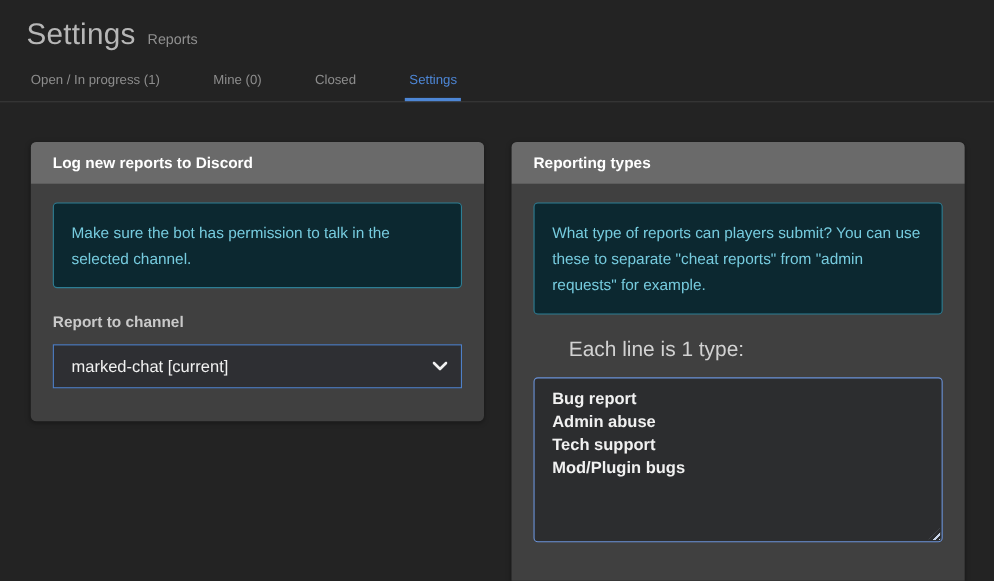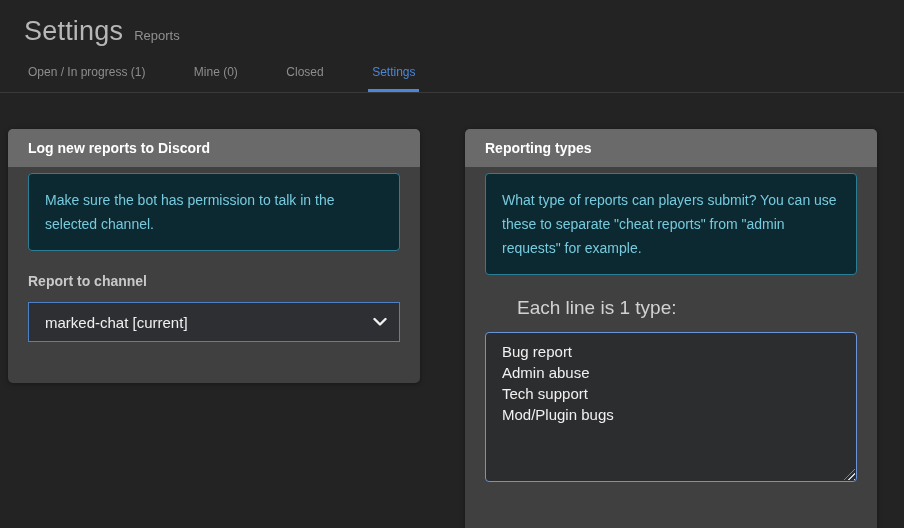--- a/index.html
+++ b/index.html
@@ -41,33 +41,33 @@
 
   
   .card {
     position: absolute;
     width: 412px;
     background: #404040;
     border-radius: 5px;
     box-shadow: 0 1px 5px rgba(0,0,0,0.35);
     overflow: hidden;
   }
-  .card-left  { left: 8px;  top: 129px; height: 254px; }
+  .card-left  { left: 28px;  top: 129px; height: 254px; }
   .card-right { left: 465px; top: 129px; height: 448px; }
 
   .card-header {
     height: 38px;
     line-height: 38px;
     background: #6a6a6a;
     color: #ffffff;
     font-size: 14px;
     font-weight: 600;
     padding: 0 20px;
   }
-  .card-body { padding: 6px 20px 0 20px; }
+  .card-body { padding: 17px 20px 0 20px; }
 
   .info-box {
     background: #0c2830;
     border: 1px solid #2d7e94;
     border-radius: 4px;
     padding: 14px 16px;
     color: #76cbde;
     font-size: 14px;
     line-height: 24px;
   }
@@ -120,20 +120,21 @@
     background: #2c2d2f;
     border: 1px solid #6b93d9;
     border-radius: 4px;
     color: #f1f1f1;
     font-size: 15px;
     line-height: 21px;
     padding: 8px 16px;
     font-family: "Liberation Sans", "DejaVu Sans", sans-serif;
     resize: none;
     outline: none;
+    font-weight: bold;
   }
   .resize-handle {
     position: absolute;
     right: 2px;
     bottom: 2px;
     width: 11px;
     height: 11px;
     clip-path: polygon(100% 0, 100% 100%, 0 100%);
     background: repeating-linear-gradient(135deg, transparent 0 2.5px, #c9d5ea 2.5px 4px);
     pointer-events: none;

